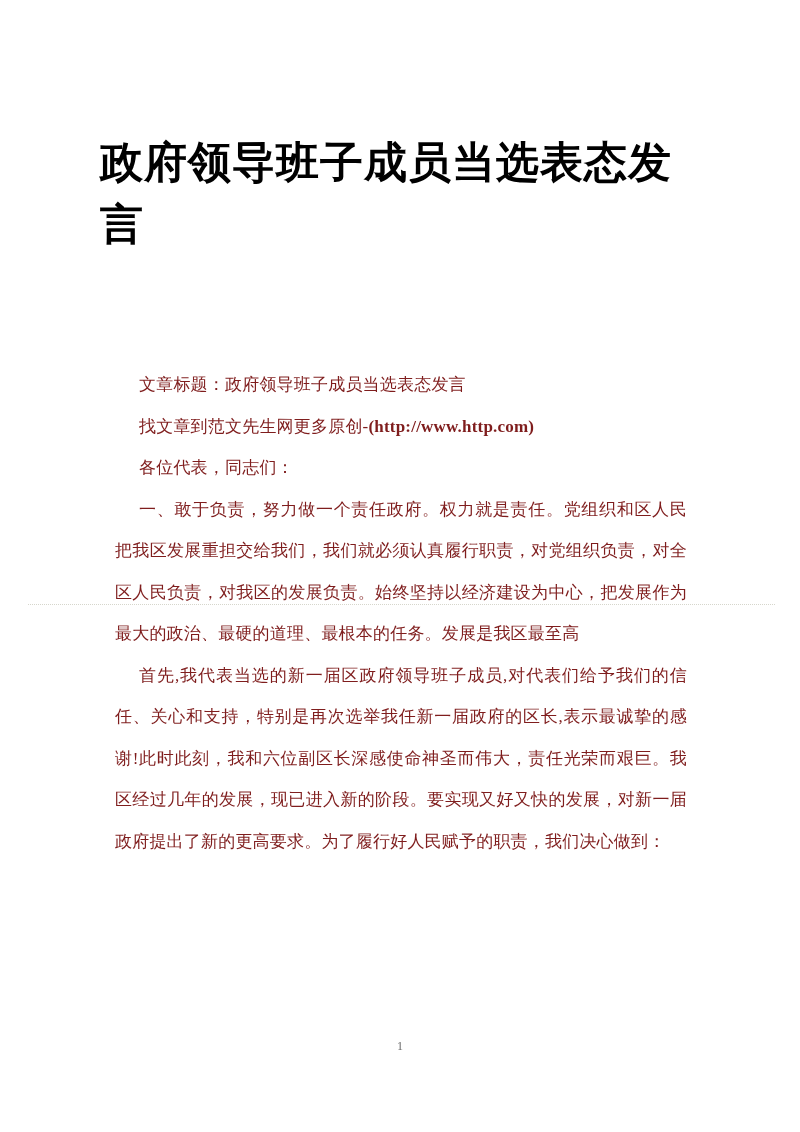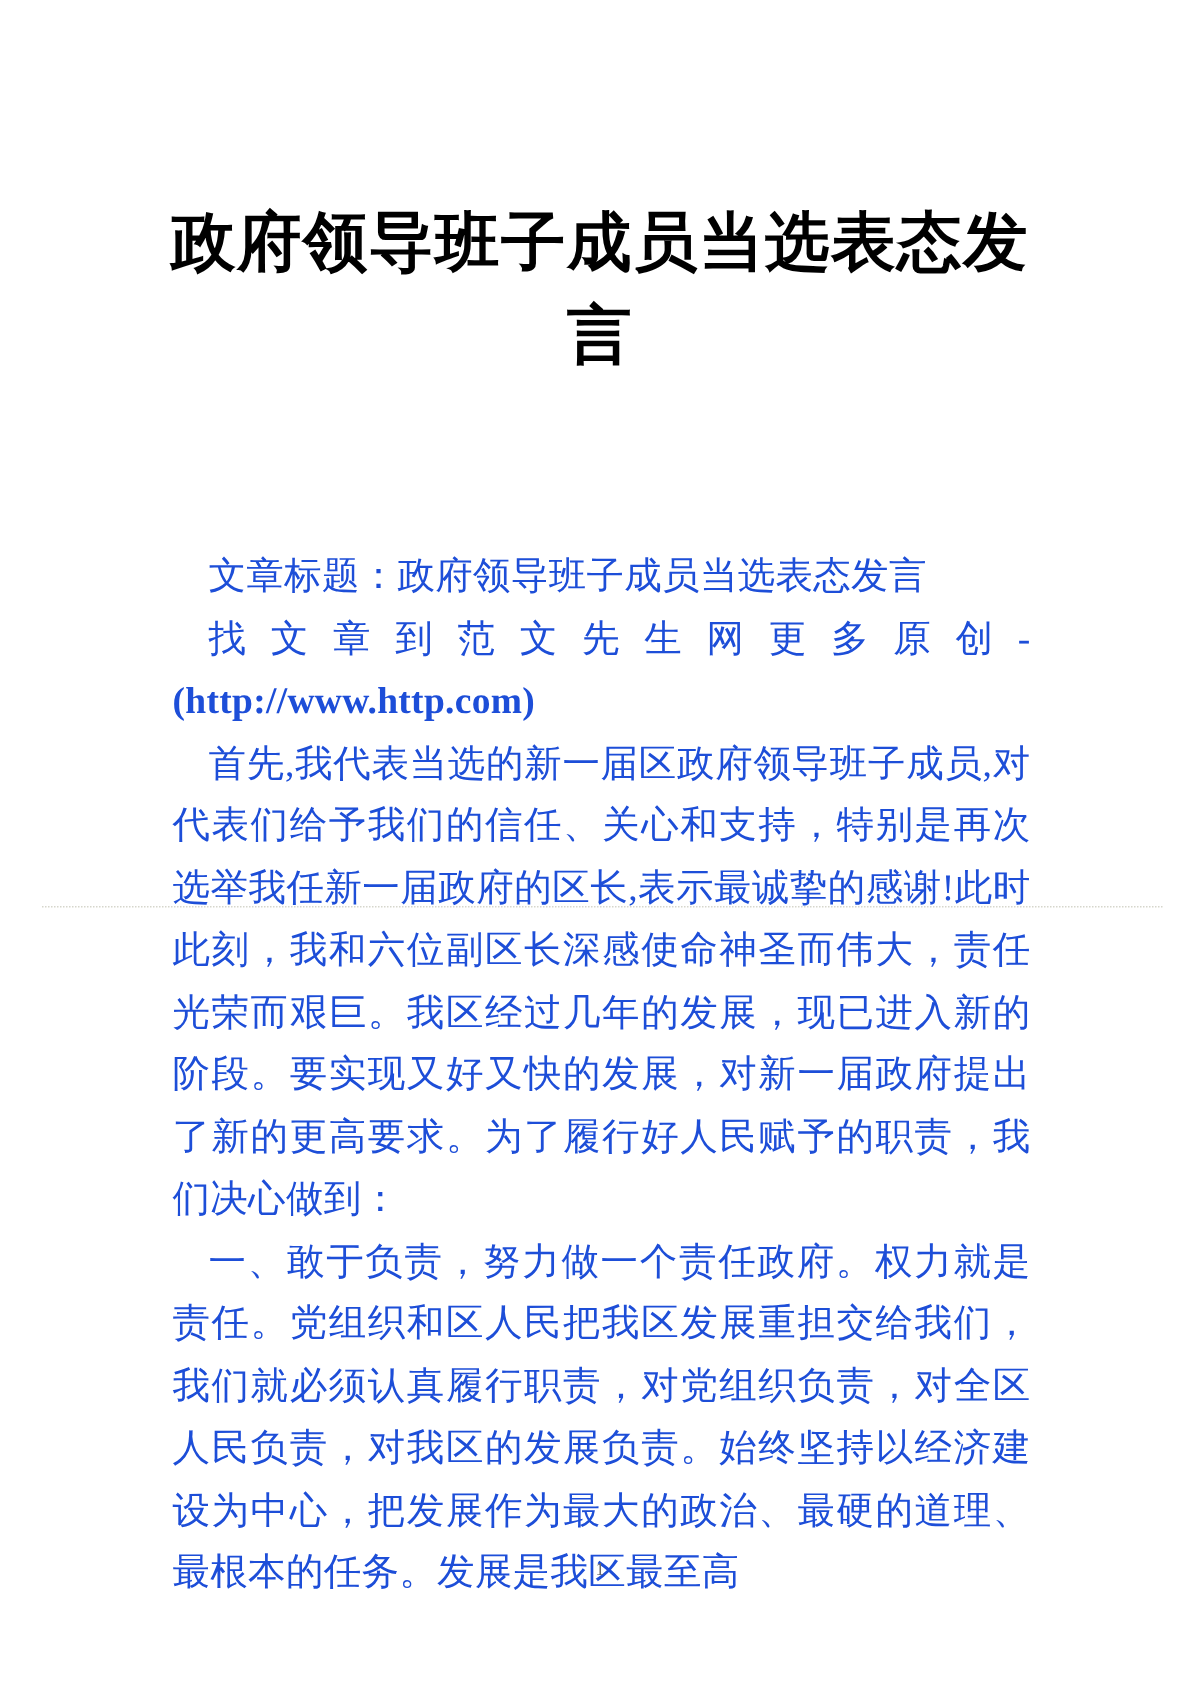--- a/index.html
+++ b/index.html
@@ -20,42 +20,41 @@
     overflow: hidden;
     box-sizing: border-box;
   }
 
   
   .doc-title {
     position: absolute;
     left: 100px;
     top: 132px;
     width: 600px;
-    text-align: center;
     font-family: "Liberation Serif", "DejaVu Serif", serif;
     font-weight: bold;
     font-size: 43px;
     line-height: 62px;
     letter-spacing: 1px;
     color: #000000;
     white-space: pre-line;
   }
 
   
   .body-block {
     position: absolute;
     left: 115px;
     top: 364px;
     width: 572px;
   }
   .para {
     font-family: "Liberation Serif", "DejaVu Serif", serif;
-    font-size: 25px;
+    font-size: 17px;
     line-height: 41.5px;
-    color: #1d4ed8;
+    color: #7f1d1d;
     margin: 0;
     text-align: justify;
     text-justify: inter-ideograph;
     letter-spacing: 0.2px;
   }
   .indent-1 {
     text-indent: 24px;
   }
   .indent-2 {
     text-indent: 24px;
@@ -94,24 +93,25 @@
 <div class="page">
 
   <div class="doc-title">政府领导班子成员当选表态发言</div>
 
   <div class="body-block">
 
     <p class="para indent-1">文章标题：政府领导班子成员当选表态发言</p>
 
     <p class="para indent-1"><span>找文章到范文先生网更多原创-</span><span class="bold-url">(http://www.http.com)</span></p>
 
+    <p class="para indent-1">各位代表，同志们：</p>
+
+    <p class="para indent-2">一、敢于负责，努力做一个责任政府。权力就是责任。党组织和区人民把我区发展重担交给我们，我们就必须认真履行职责，对党组织负责，对全区人民负责，对我区的发展负责。始终坚持以经济建设为中心，把发展作为最大的政治、最硬的道理、最根本的任务。发展是我区最至高</p>
 
     <p class="para indent-2">首先,我代表当选的新一届区政府领导班子成员,对代表们给予我们的信任、关心和支持，特别是再次选举我任新一届政府的区长,表示最诚挚的感谢!此时此刻，我和六位副区长深感使命神圣而伟大，责任光荣而艰巨。我区经过几年的发展，现已进入新的阶段。要实现又好又快的发展，对新一届政府提出了新的更高要求。为了履行好人民赋予的职责，我们决心做到：</p>
-
-    <p class="para indent-2">一、敢于负责，努力做一个责任政府。权力就是责任。党组织和区人民把我区发展重担交给我们，我们就必须认真履行职责，对党组织负责，对全区人民负责，对我区的发展负责。始终坚持以经济建设为中心，把发展作为最大的政治、最硬的道理、最根本的任务。发展是我区最至高</p>
 
   </div>
 
   <div class="dotted-rule"></div>
 
   <div class="page-number">1</div>
 
 </div>
 
 </body></html>

